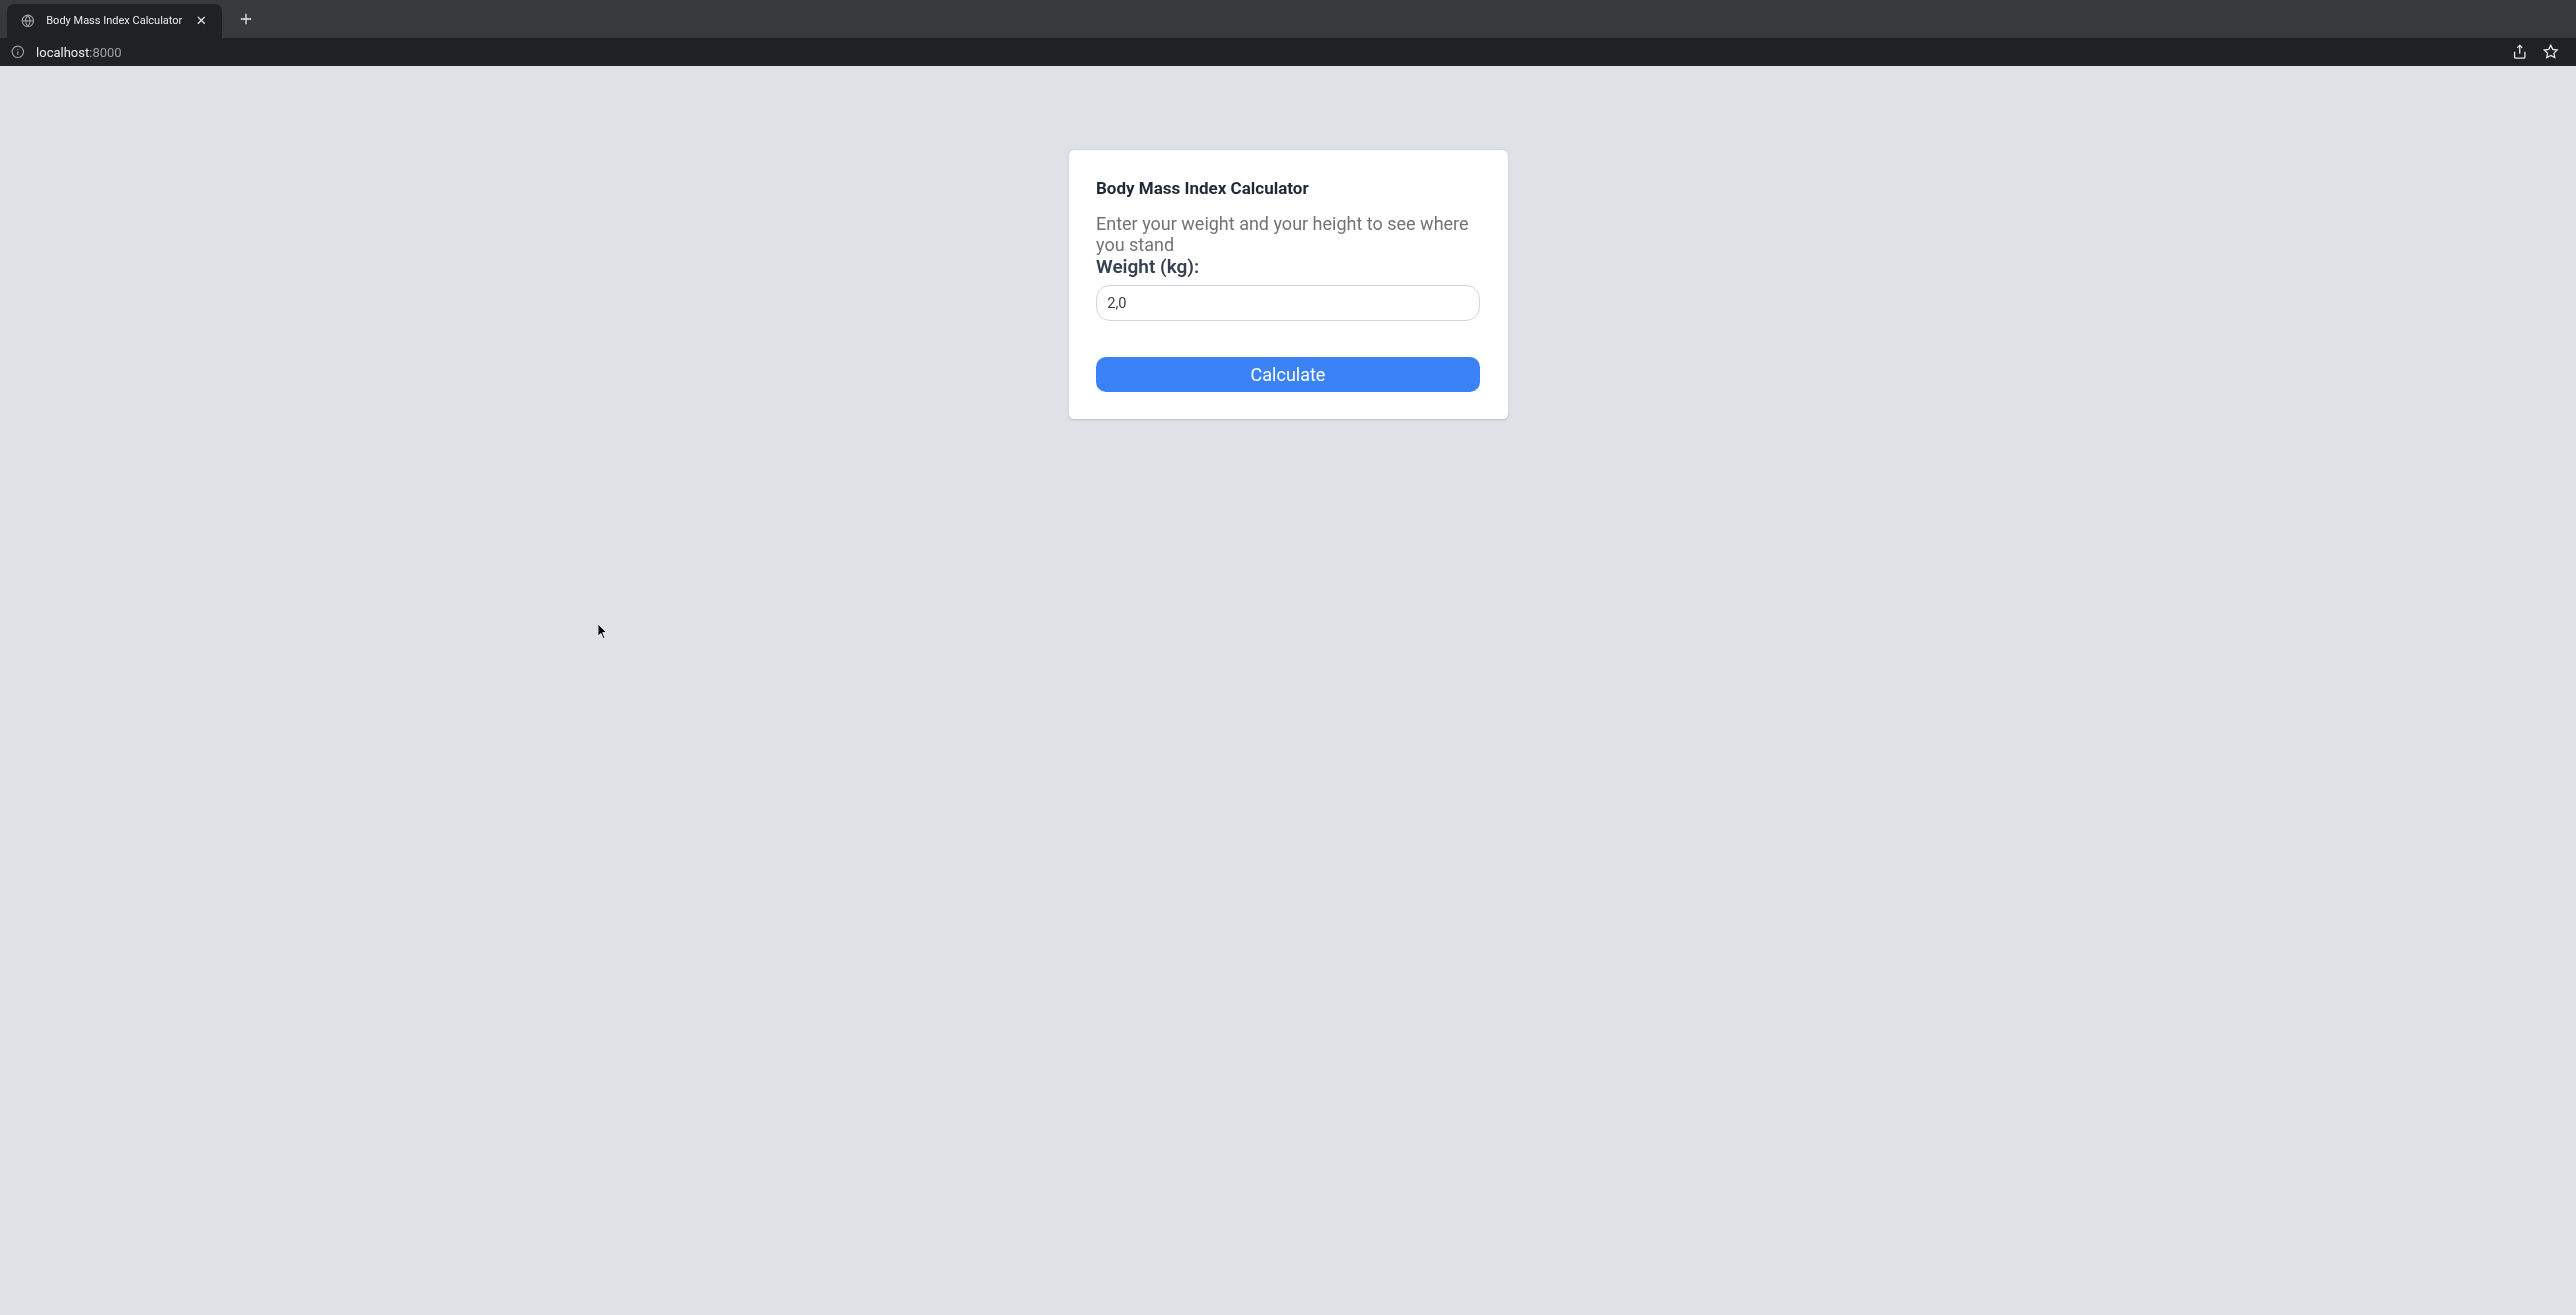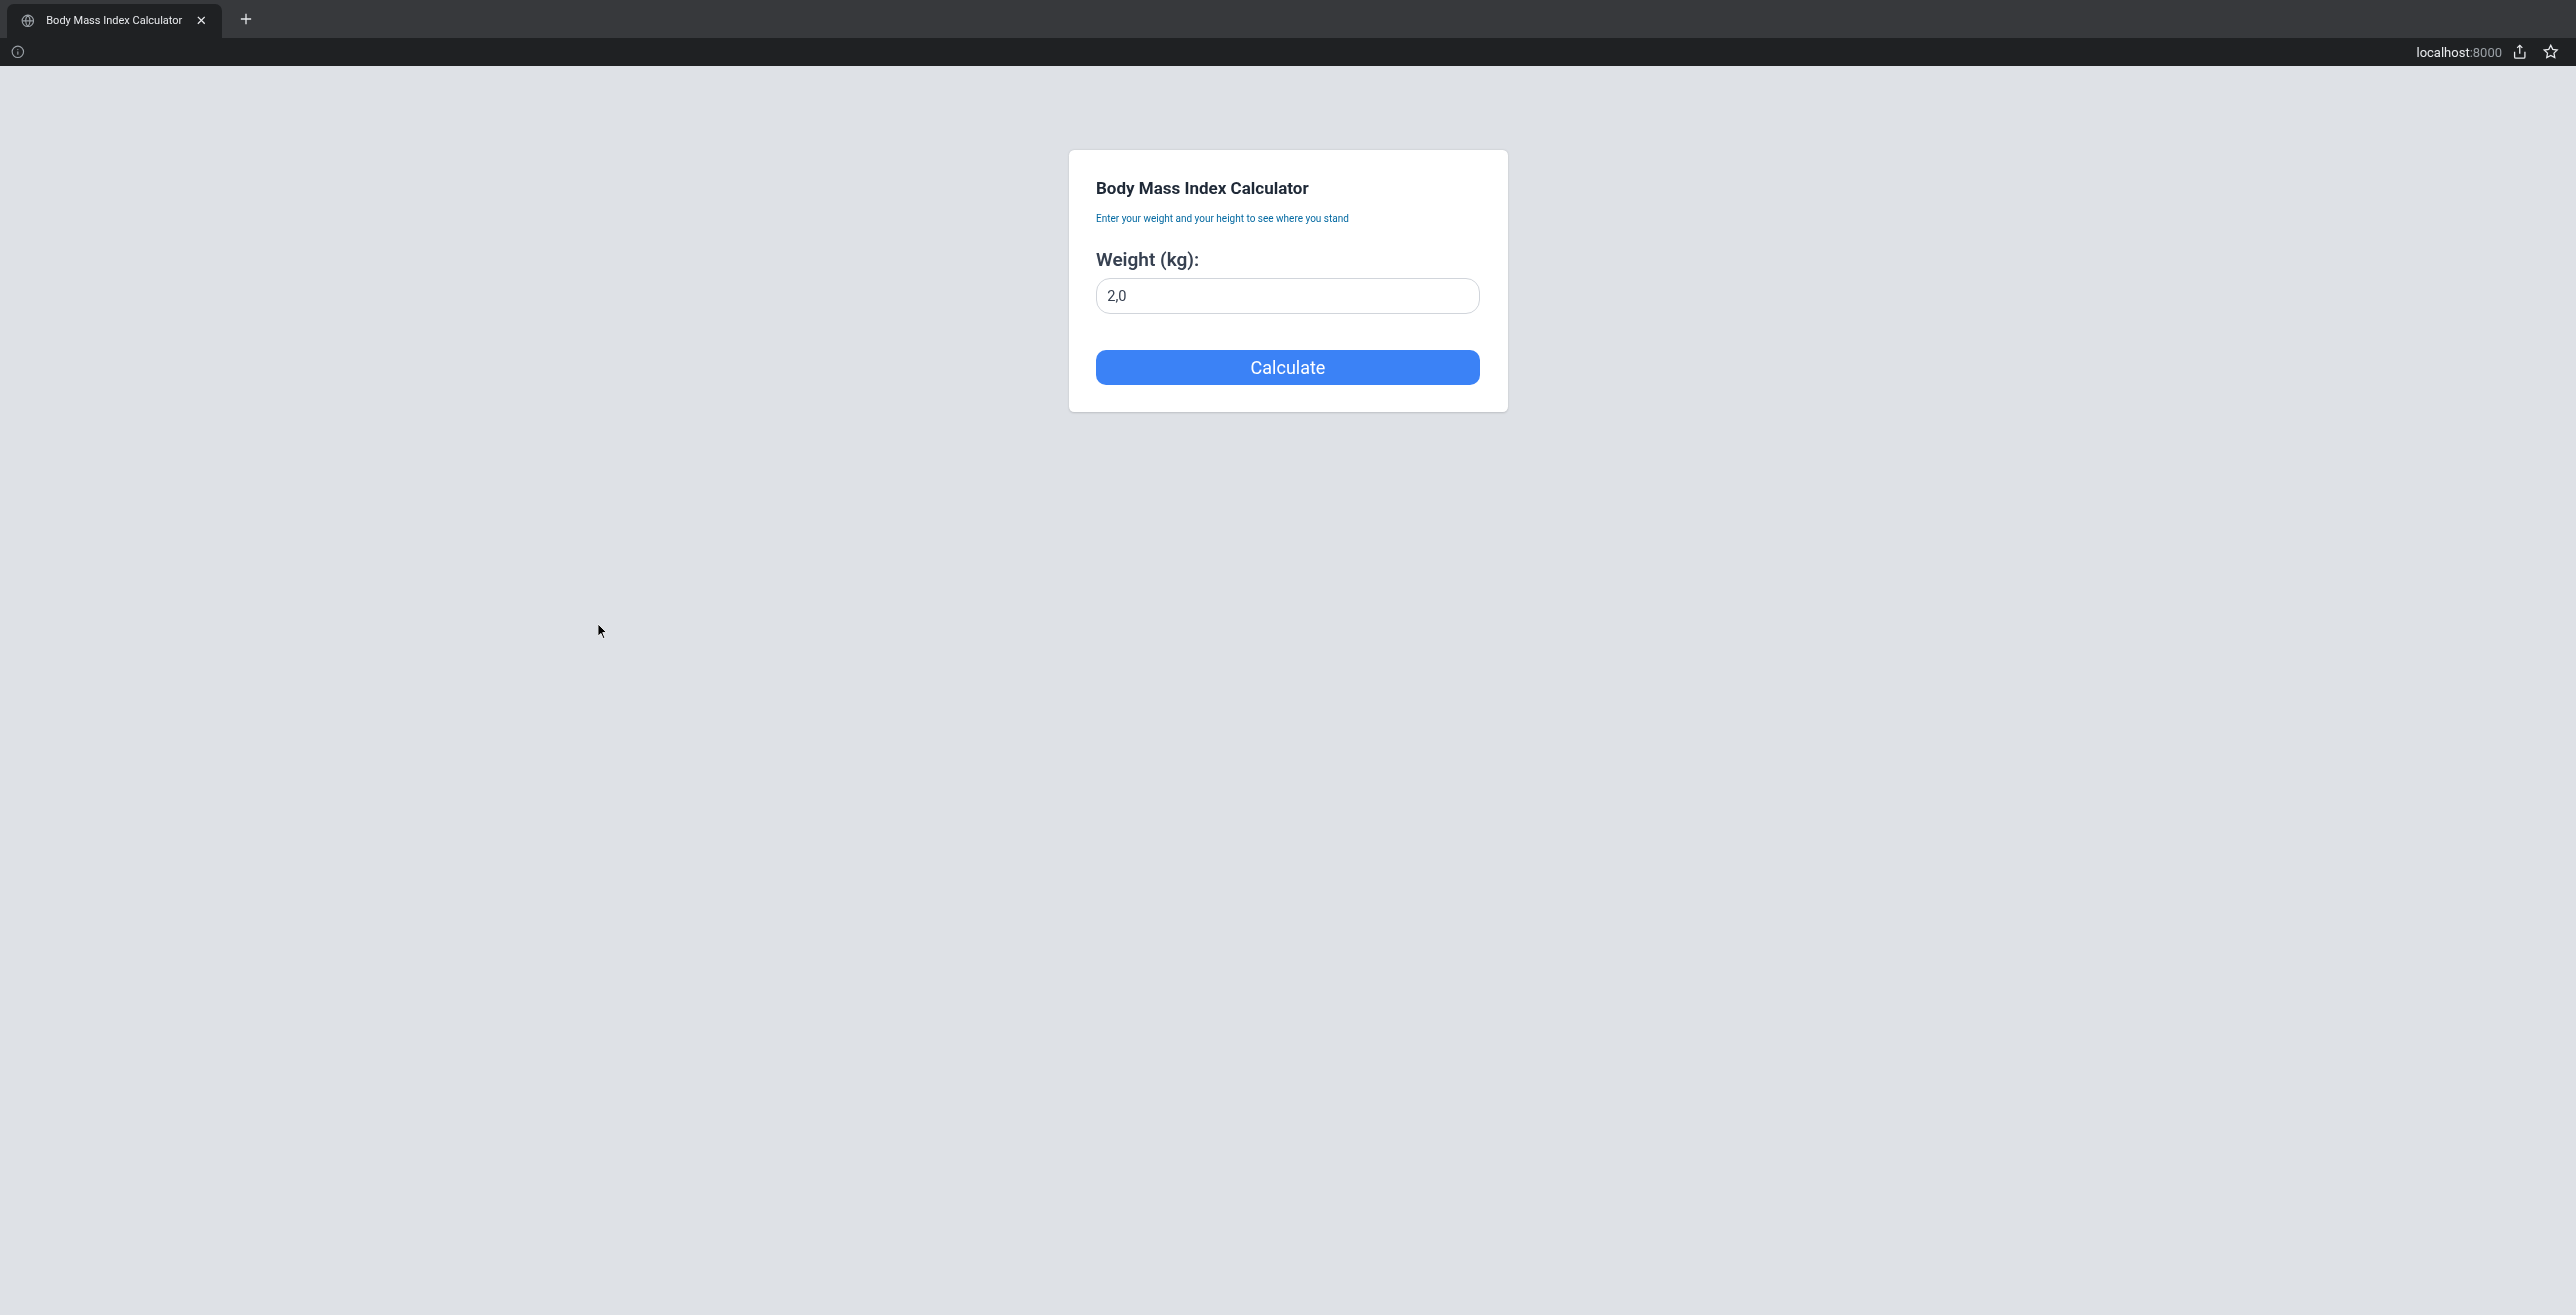--- a/index.html
+++ b/index.html
@@ -81,21 +81,20 @@
       height: 12px;
       stroke: #e8eaed;
     }
     .address-bar-row {
       height: 28px;
       background: #1f2123;
       display: flex;
       align-items: center;
       padding: 0 10.3px;
       gap: 10.3px;
-      text-align: right;
     }
     .site-info-icon {
       width: 15.5px;
       height: 15.5px;
       display: flex;
       align-items: center;
       justify-content: center;
     }
     .site-info-icon svg {
       width: 13.7px;
@@ -150,23 +149,22 @@
       padding: 27.5px;
       height: fit-content;
     }
     .card-title {
       font-size: 17px;
       font-weight: 700;
       color: #1f2937;
       margin-bottom: 15.5px;
     }
     .card-subtitle {
-      font-size: 10px;
-      color: #0369a1;
-      margin-bottom: 24px;
+      font-size: 18px;
+      color: #737373;
     }
     .field {
       margin-bottom: 24px;
     }
     .field-label {
       display: block;
       font-size: 19px;
       font-weight: 600;
       color: #374151;
       margin-bottom: 6.9px;

